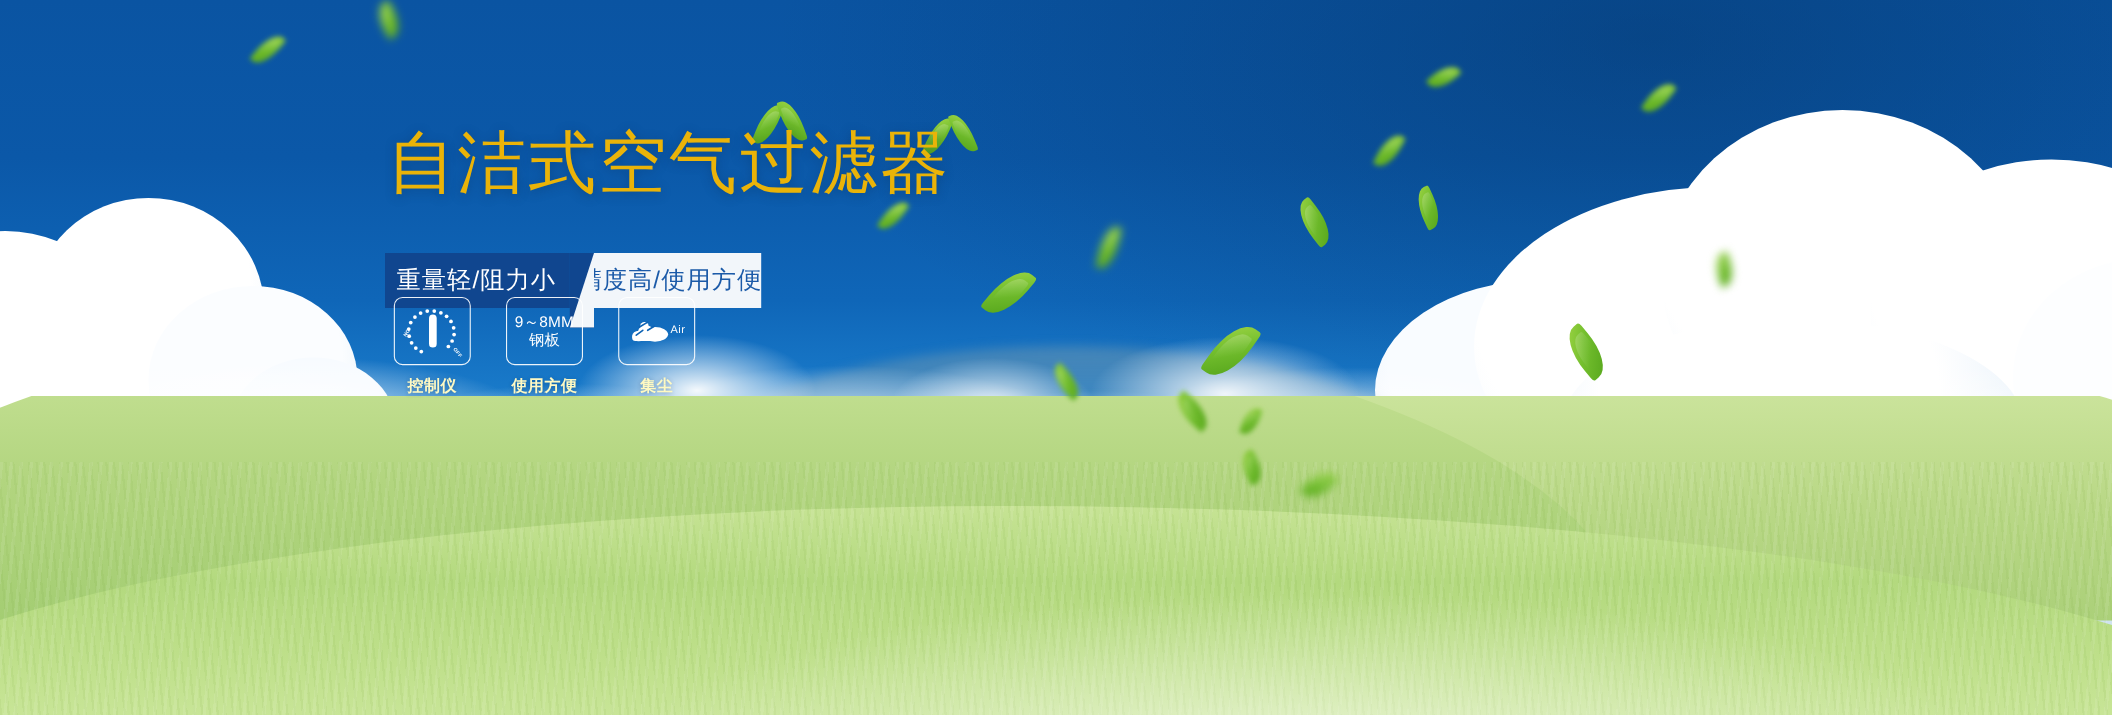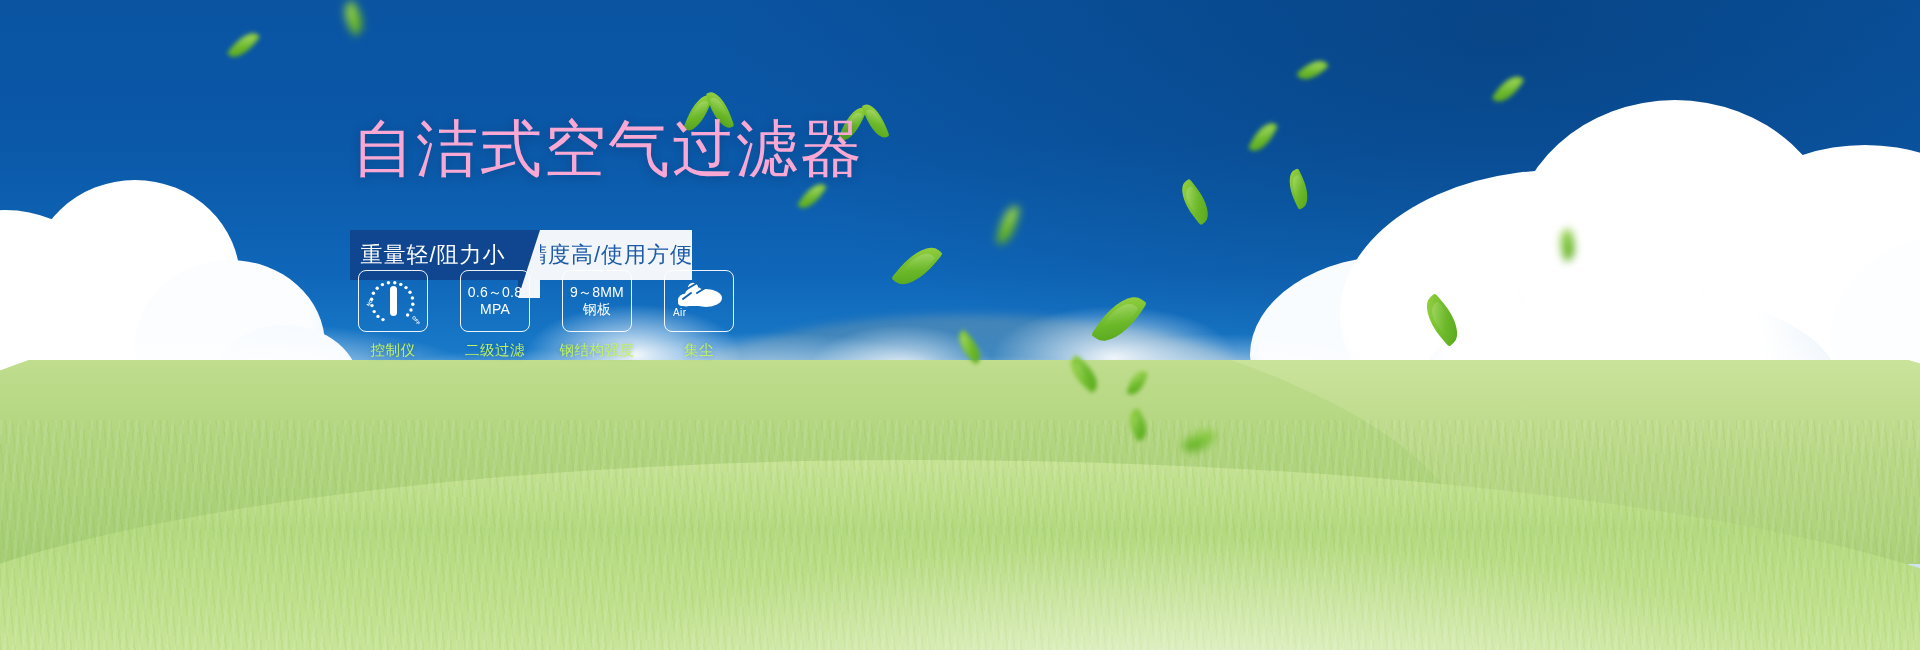--- a/index.html
+++ b/index.html
@@ -143,21 +143,21 @@
     background:linear-gradient(135deg, rgba(255,255,255,.28), rgba(255,255,255,0) 60%);
     border-radius:75% 8% 75% 8%;
   }
 
   
   .content { position:absolute; left:0; top:0; width:1920px; height:650px; }
 
   .title {
     position:absolute; left:352px; top:118px;
     font-size:62px; line-height:1;
-    color:#f9a8d4;
+    color:#eab308;
     letter-spacing:2px;
     font-weight:300;
     text-shadow:0 2px 10px rgba(3,40,80,.35);
     white-space:nowrap;
   }
 
   
   .tabs { position:absolute; left:350px; top:230px; display:flex; height:68px; }
   .tab {
     display:flex; align-items:center; justify-content:center;
@@ -190,23 +190,24 @@
     border-radius:8px;
     display:flex; align-items:center; justify-content:center;
     color:#fff;
     position:relative;
   }
   .fbox .txt {
     text-align:center; font-size:14px; line-height:1.18;
     letter-spacing:.2px; white-space:nowrap;
   }
   .flabel {
-    margin-top:9px; font-size:14.5px; color:#bef264;
+    margin-top:9px; font-size:14.5px; color:#fef9c3;
     letter-spacing:.5px; white-space:nowrap;
     text-shadow:0 1px 4px rgba(3,40,80,.3);
+    font-weight:bold;
   }
 
   
   .dial { position:relative; width:52px; height:46px; }
   .dial .dots { position:absolute; left:0; top:0; width:52px; height:46px; }
   .dial .needle {
     position:absolute; left:22.5px; top:8px;
     width:7px; height:30px; border-radius:4px;
     background:#fff;
   }
@@ -214,21 +215,21 @@
     position:absolute; font-size:4.6px; color:#fff; letter-spacing:.3px;
     font-weight:bold;
   }
   .dial .lab-no  { left:-1px; top:22px; transform:rotate(-58deg); }
   .dial .lab-off { right:-2px; bottom:1px; transform:rotate(52deg); }
 
   
   .coil { position:relative; width:40px; height:44px; }
 
   
-  .cloudicon { position:relative; width:52px; height:44px; display:flex; flex-direction:column; align-items:flex-start; }
+  .cloudicon { position:relative; width:52px; height:44px; display:flex; flex-direction:row; align-items:center; }
   .cloudicon .air { font-size:10px; color:#fff; margin-top:-2px; letter-spacing:.4px; }
 </style>
 </head>
 <body>
 
 <div class="banner">
 
   <div class="sky"></div>
   <div class="sky-vignette"></div>
 
@@ -326,39 +327,30 @@
               </g>
             </svg>
             <div class="needle"></div>
             <div class="lab lab-no">NO</div>
             <div class="lab lab-off">OFF</div>
           </div>
         </div>
         <div class="flabel">控制仪</div>
       </div>
 
-      <div class="feature">
-        <div class="fbox">
-          <div class="txt">
-            <span>0.6～0.8</span><br>
-            <span>MPA</span>
-          </div>
-        </div>
-        <div class="flabel">二级过滤</div>
-      </div>
 
 
       <div class="feature">
         <div class="fbox">
           <div class="txt">
             <span>9～8MM</span><br>
             <span>钢板</span>
           </div>
         </div>
-        <div class="flabel">钢结构强度</div>
+        <div class="flabel">使用方便</div>
       </div>
 
       <div class="feature">
         <div class="fbox">
           <div class="cloudicon">
             <svg width="52" height="30" viewBox="0 0 52 30">
               <g fill="#ffffff">
                 <ellipse cx="33" cy="19" rx="16" ry="9"></ellipse>
                 <ellipse cx="22" cy="16" rx="10" ry="8"></ellipse>
                 <ellipse cx="13" cy="21" rx="8" ry="6.5"></ellipse>

